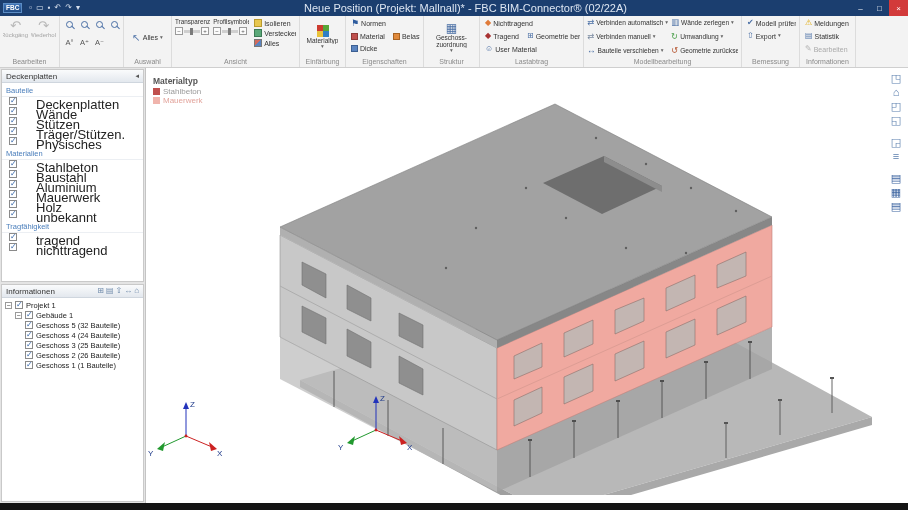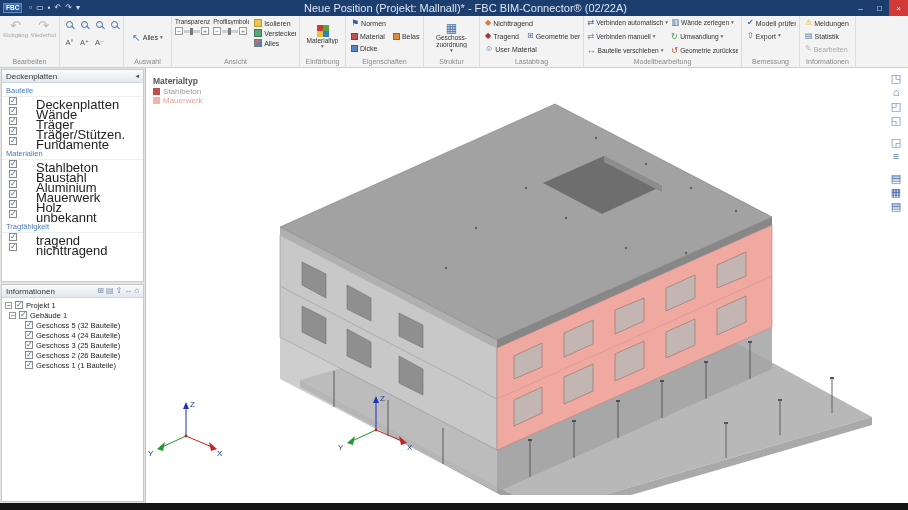--- a/index.html
+++ b/index.html
@@ -79,21 +79,21 @@
 .pt-icon{font-size:8px;color:#6b87a8;line-height:1}
 .vis-body{padding:1px 0}
 .vis-sec{font-size:7.5px;color:#4a7ebb;padding:2px 4px 1px;border-bottom:1px solid #eceff3}
 .vis-item{display:flex;align-items:flex-start;gap:19px;padding:0 4px 0 7px;height:10px;font-size:13px;color:#222}
 .cb{width:8px;height:8px;border:1px solid #8a8a8a;background:#fff;position:relative;flex:0 0 8px}
 .cb::after{content:"✓";position:absolute;left:0;top:-2px;font-size:8px;color:#3465a8}
 .tree{padding:2px 0}
 .tree-row{display:flex;align-items:center;gap:3px;height:10px;font-size:7.5px;color:#222;white-space:nowrap;overflow:hidden}
 .exp{width:7px;height:7px;border:1px solid #9a9a9a;background:#fff;font-size:7px;line-height:5px;text-align:center;color:#444;flex:0 0 7px}
 .exp::before{content:"−"}
-.lvl0{padding-left:3px}.lvl1{padding-left:7px}.lvl2{padding-left:23px}
+.lvl0{padding-left:3px}.lvl1{padding-left:13px}.lvl2{padding-left:23px}
 
 
 .viewport{flex:1;position:relative;background:#fff;overflow:hidden}
 .scene{position:absolute;left:0;top:0}
 .legend{position:absolute;left:7px;top:8px}
 .legend-title{font-size:8.5px;color:#555;font-weight:bold;margin-bottom:1px}
 .legend-row{display:flex;align-items:center;gap:3px;height:9px;font-size:8px}
 .legend-sw{width:7px;height:7px;display:inline-block}
 .sw-stahlbeton{background:#c0504d}
 .sw-mauerwerk{background:#f0b4ac}
@@ -379,29 +379,29 @@
           <div class="vis-item">
               <span class="cb"></span>
               <span>Deckenplatten</span>
             </div>
           <div class="vis-item">
               <span class="cb"></span>
               <span>Wände</span>
             </div>
           <div class="vis-item">
               <span class="cb"></span>
-              <span>Träger</span>
+              <span>Stützen</span>
             </div>
           <div class="vis-item">
               <span class="cb"></span>
               <span>Träger/Stützen.</span>
             </div>
           <div class="vis-item">
               <span class="cb"></span>
-              <span>Fundamente</span>
+              <span>Physisches</span>
             </div>
 
           <div class="vis-sec">Materialien</div>
           <div class="vis-item">
               <span class="cb"></span>
               <span>Stahlbeton</span>
             </div>
           <div class="vis-item">
               <span class="cb"></span>
               <span>Baustahl</span>

